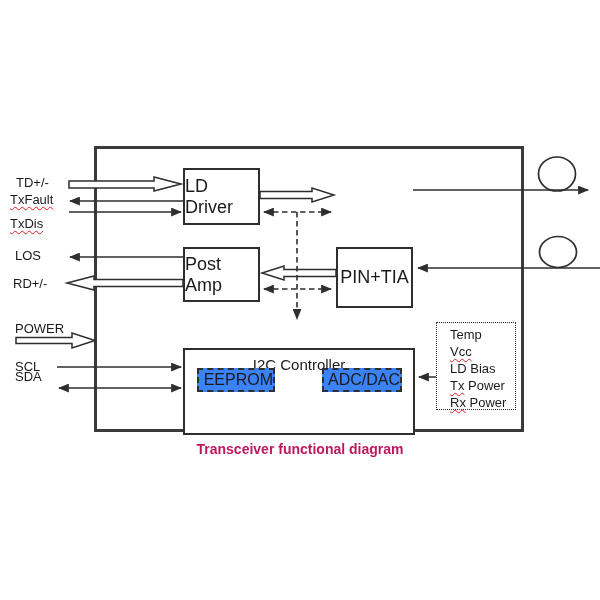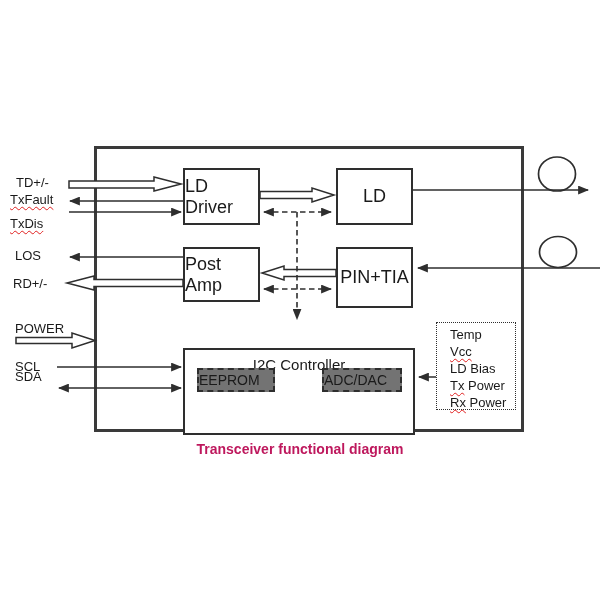--- a/index.html
+++ b/index.html
@@ -51,25 +51,25 @@
   }
   .i2c-title {
     text-align: center;
     margin-top: 6px;
     font-size: 15px;
     color: #1a1a1a;
   }
   .sub-dashed {
     position: absolute;
     border: 2px dashed #2e2e2e;
-    background: #737373;
+    background: #3b82f6;
     display: flex;
     align-items: center;
-    justify-content: flex-start;
-    font-size: 14px;
+    justify-content: flex-end;
+    font-size: 16px;
     color: #1a1a1a;
   }
   .sub-eeprom  { left: 197px; top: 368px; width: 78px; height: 24px; }
   .sub-adc-dac { left: 322px; top: 368px; width: 80px; height: 24px; }
 
   .monitor-box {
     position: absolute;
     left: 436px; top: 322px;
     width: 80px; height: 88px;
     border: 1px dotted #2e2e2e;
@@ -121,23 +121,20 @@
 </style>
 </head>
 <body>
 
 <div class="canvas">
 
   <div class="outer-rect"></div>
 
   <div class="block blk-ld-driver">
     <span>LD Driver</span>
-  </div>
-  <div class="block blk-ld">
-    <span>LD</span>
   </div>
   <div class="block blk-post-amp">
     <span>Post Amp</span>
   </div>
   <div class="block blk-pin-tia">
     <span>PIN+TIA</span>
   </div>
 
   <div class="blk-i2c">
     <div class="i2c-title">I2C Controller</div>

